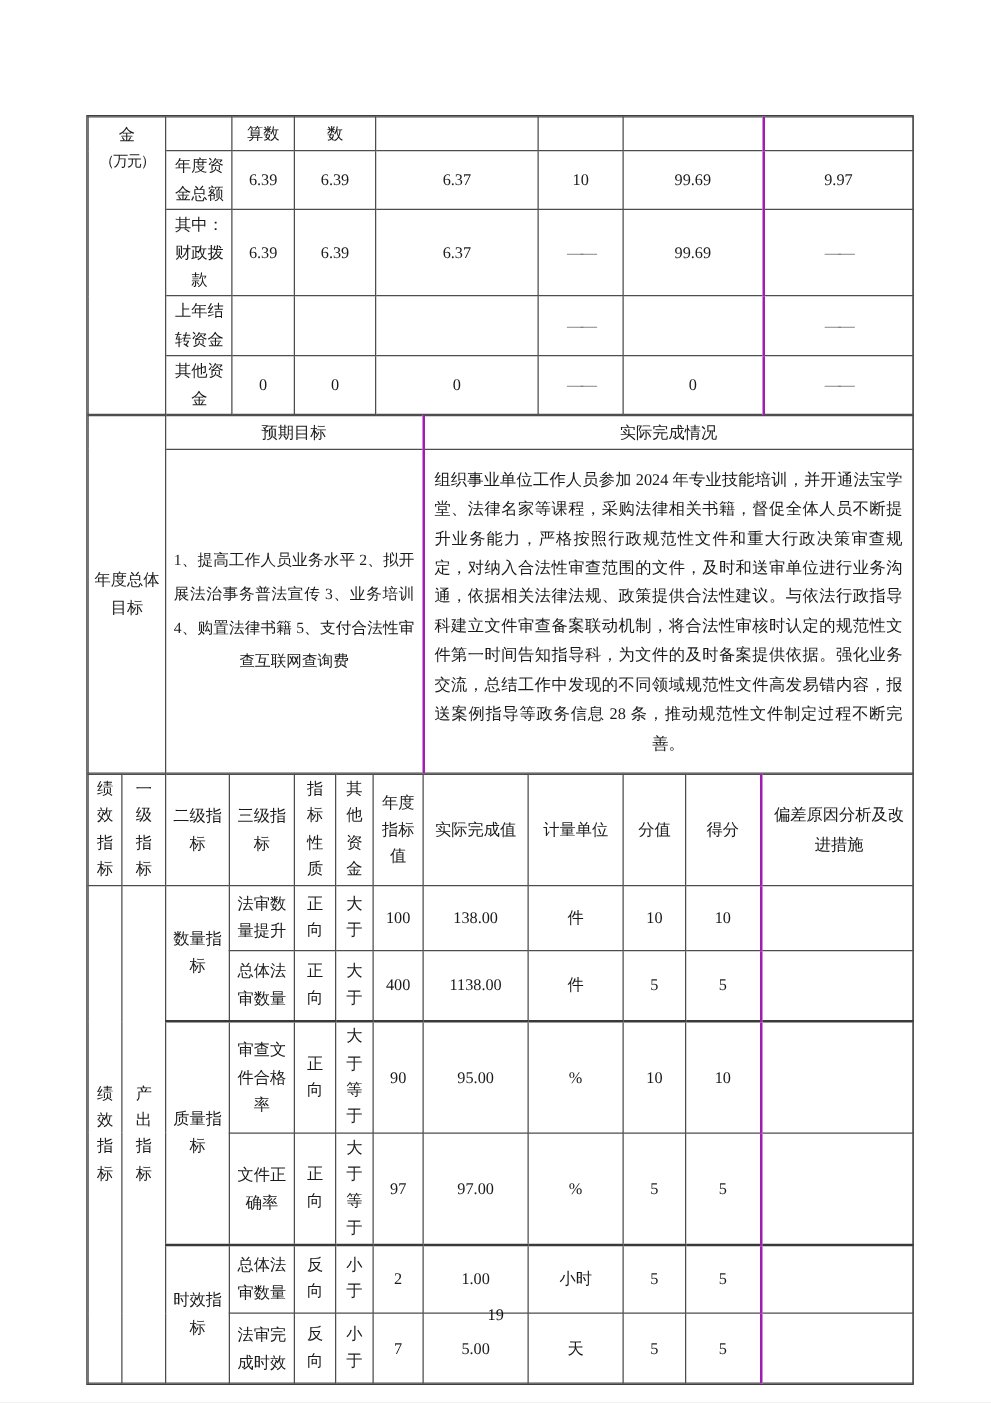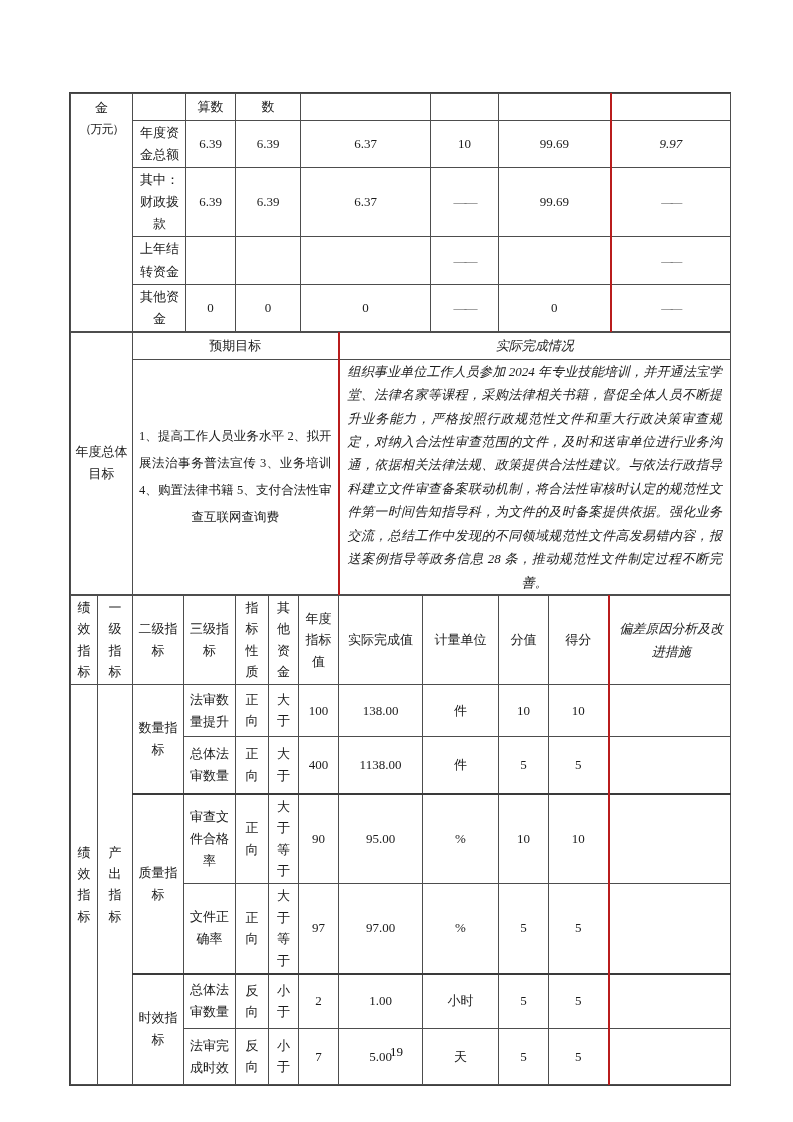--- a/index.html
+++ b/index.html
@@ -27,41 +27,41 @@
     padding:1px 3px;
     overflow:hidden;
     word-break:break-all;
   }
   
   td.lab { text-align:center; padding-left:4px; }
   
   td.unitcell { vertical-align:top; padding-top:3px; }
   td.unitcell .l2 { font-size:12px; letter-spacing:-1px; }
   
-  .vtext { display:inline-block; width:15px; line-height:1.65; }
+  .vtext { display:inline-block; width:15px; line-height:1.65;font-family:Liberation Mono, monospace; }
   .vtext2 { display:inline-block; width:28px; line-height:1.65; }
   
   td.para {
     text-align:justify;
     text-align-last:center;
     font-size:12.5px;
     line-height:27px;
     padding:15px 6px;
     margin-top:20px;
   }
   td.para2 {
     text-align:justify;
     text-align-last:center;
     font-size:13px;
     line-height:23.4px;
-    padding:0 8px;
+    padding:12px 8px;
   }
   td.devhead { text-align:center; padding-left:6px; line-height:1.8; }
   
-  .bl2 { border-left:2px solid #b91c1c;font-style:italic; }
+  .bl2 { border-left:2px solid #a21caf; }
   .bt2 { border-top:2px solid #3a3a3a; }
   .dash { color:#6f6f6f; letter-spacing:-2px; font-size:13px; }
   .pagenum {
     position:absolute; left:0; top:1044px; width:100%;
     text-align:center; font-size:13px; color:#111;
   }
 </style>
 </head>
 <body>
 

